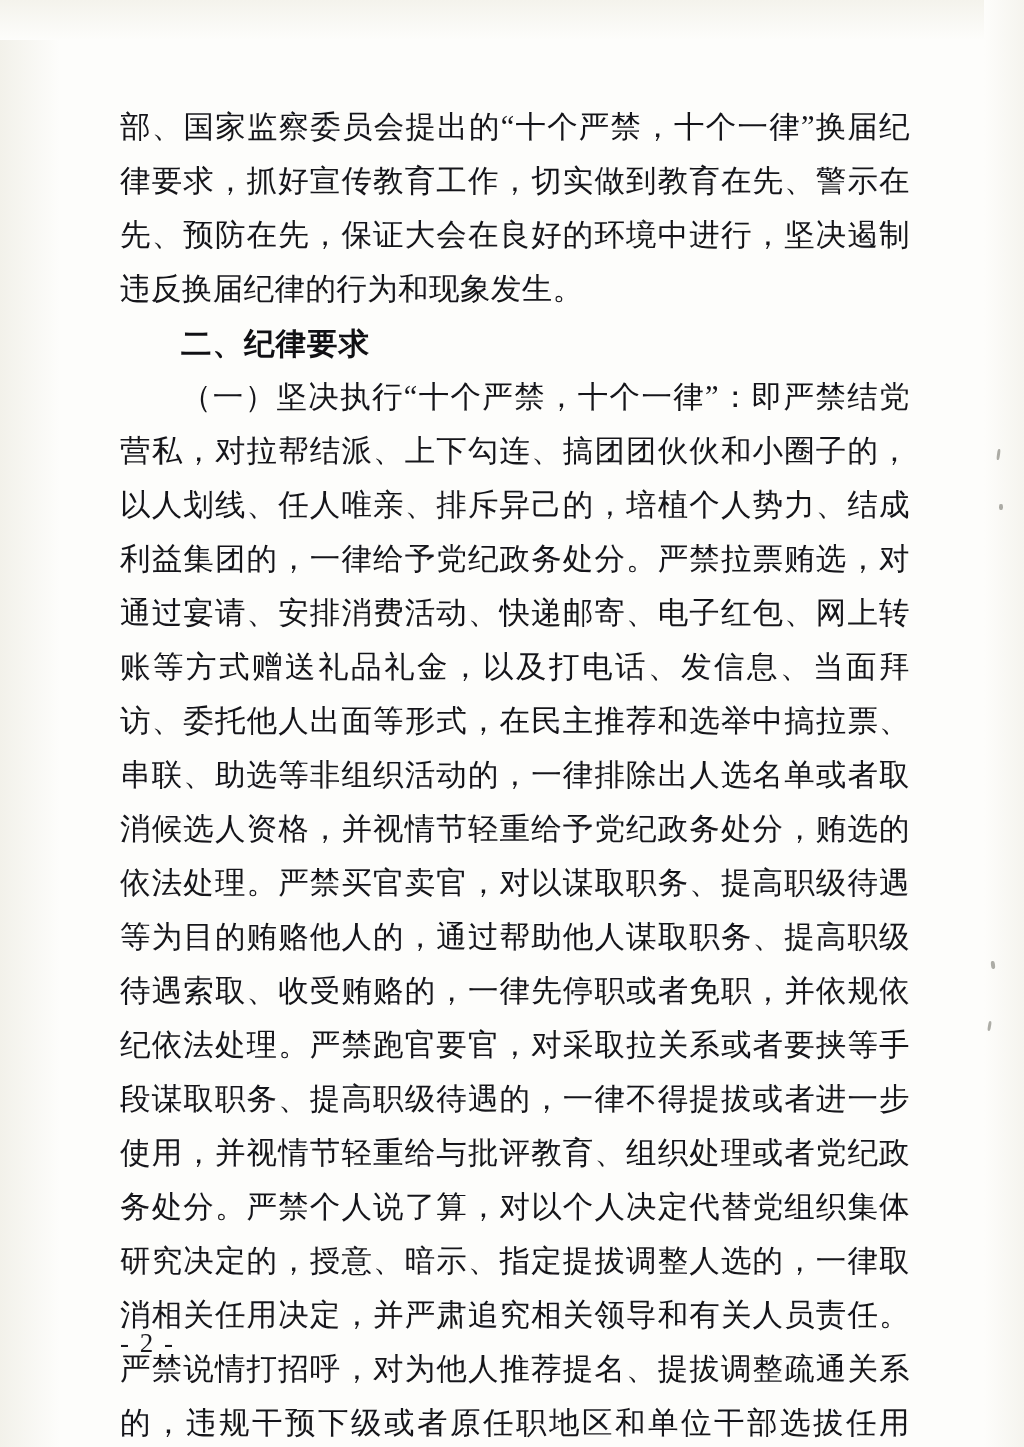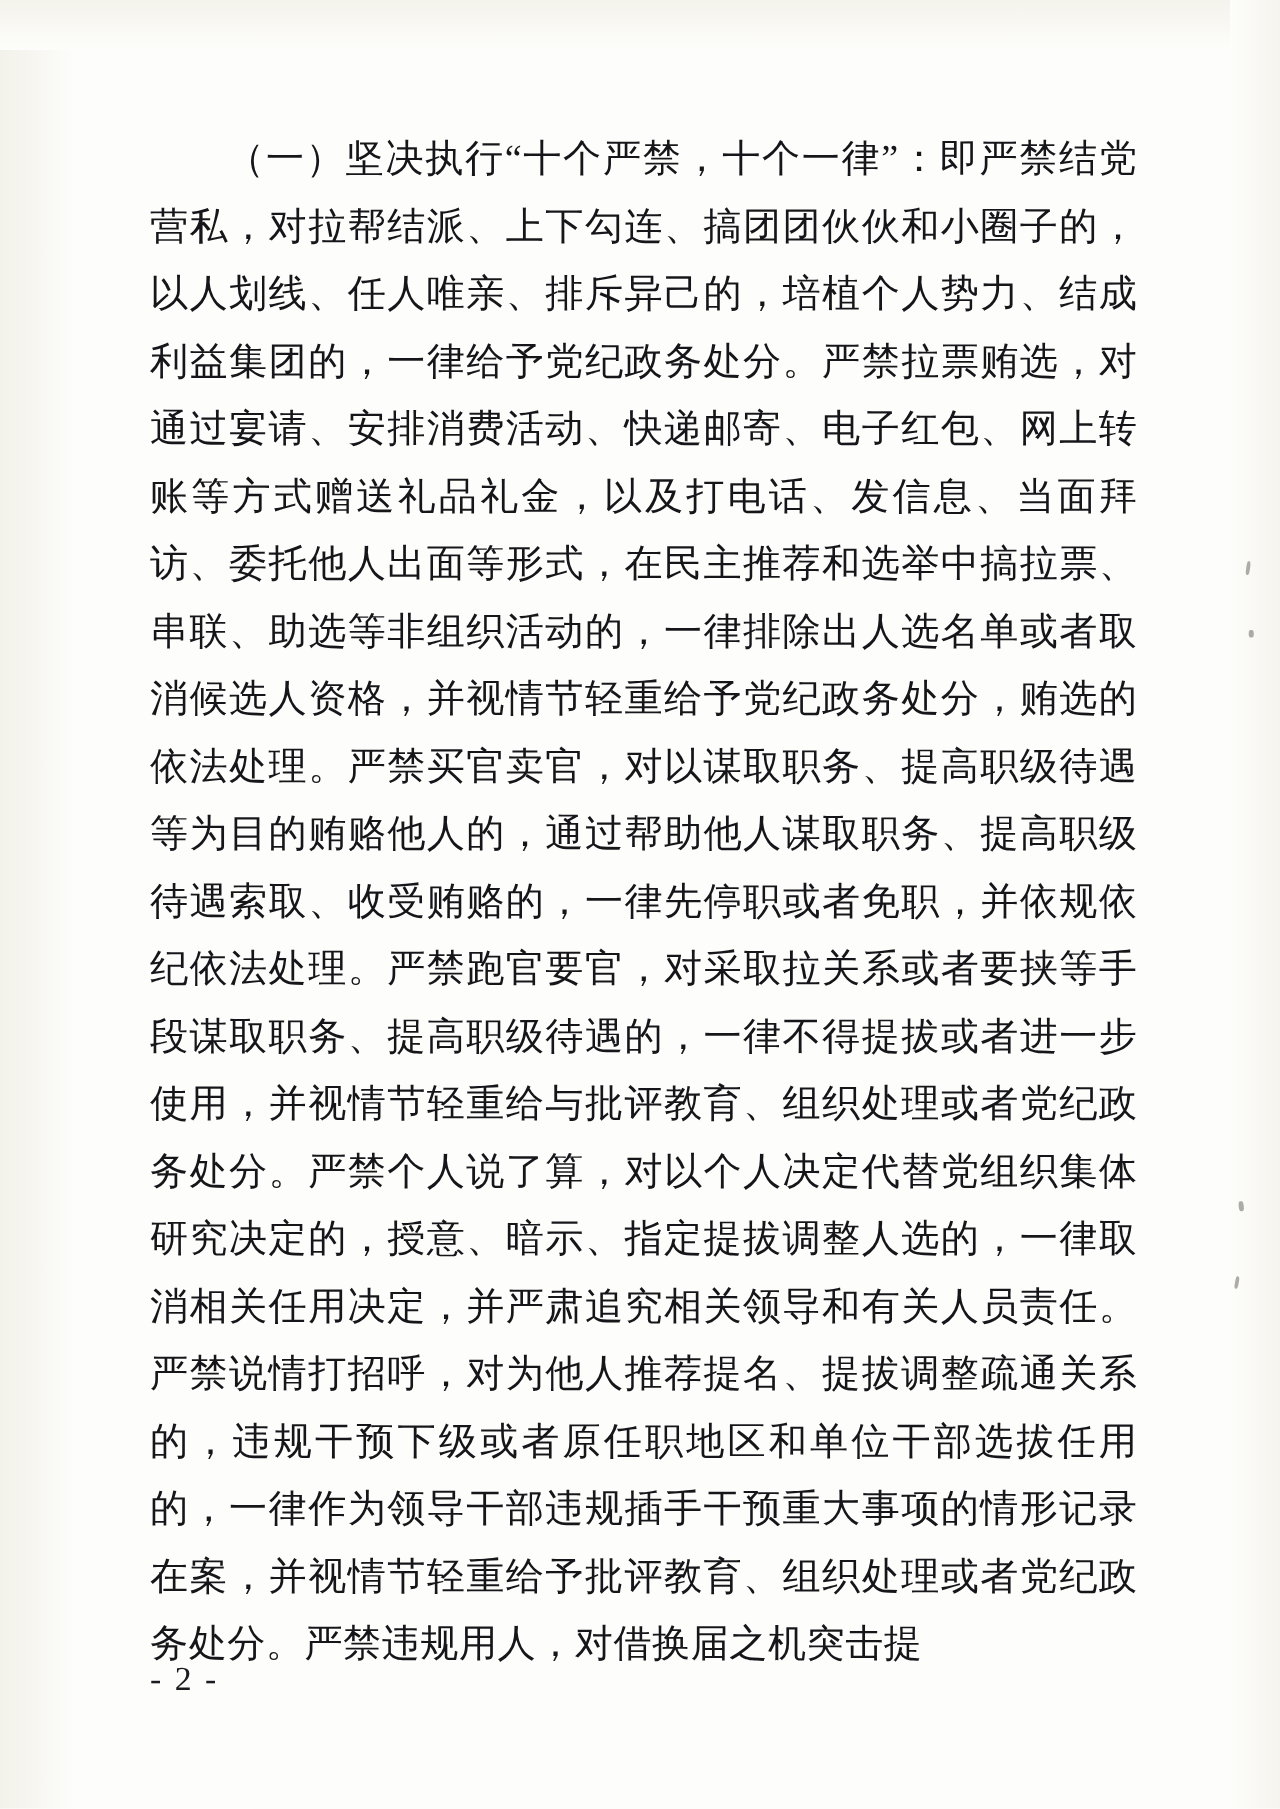--- a/index.html
+++ b/index.html
@@ -99,17 +99,19 @@
   <div class="paper-edge-left"></div>
   <div class="paper-edge-top"></div>
   <div class="paper-edge-right"></div>
 
   <span class="speck s1"></span>
   <span class="speck s2"></span>
   <span class="speck s3"></span>
   <span class="speck s4"></span>
 
   <div class="content">
+    <p class="doc-para">部、国家监察委员会提出的“十个严禁，十个一律”换届纪律要求，抓好宣传教育工作，切实做到教育在先、警示在先、预防在先，保证大会在良好的环境中进行，坚决遏制违反换届纪律的行为和现象发生。</p>
+    <h2 class="section-heading">二、纪律要求</h2>
     <p class="doc-para indent">（一）坚决执行“十个严禁，十个一律”：即严禁结党营私，对拉帮结派、上下勾连、搞团团伙伙和小圈子的，以人划线、任人唯亲、排斥异己的，培植个人势力、结成利益集团的，一律给予党纪政务处分。严禁拉票贿选，对通过宴请、安排消费活动、快递邮寄、电子红包、网上转账等方式赠送礼品礼金，以及打电话、发信息、当面拜访、委托他人出面等形式，在民主推荐和选举中搞拉票、串联、助选等非组织活动的，一律排除出人选名单或者取消候选人资格，并视情节轻重给予党纪政务处分，贿选的依法处理。严禁买官卖官，对以谋取职务、提高职级待遇等为目的贿赂他人的，通过帮助他人谋取职务、提高职级待遇索取、收受贿赂的，一律先停职或者免职，并依规依纪依法处理。严禁跑官要官，对采取拉关系或者要挟等手段谋取职务、提高职级待遇的，一律不得提拔或者进一步使用，并视情节轻重给与批评教育、组织处理或者党纪政务处分。严禁个人说了算，对以个人决定代替党组织集体研究决定的，授意、暗示、指定提拔调整人选的，一律取消相关任用决定，并严肃追究相关领导和有关人员责任。严禁说情打招呼，对为他人推荐提名、提拔调整疏通关系的，违规干预下级或者原任职地区和单位干部选拔任用的，一律作为领导干部违规插手干预重大事项的情形记录在案，并视情节轻重给予批评教育、组织处理或者党纪政务处分。严禁违规用人，对借换届之机突击提</p>
   </div>
 
   <div class="page-number">- 2 -</div>
 </div>
 
 </body></html>

